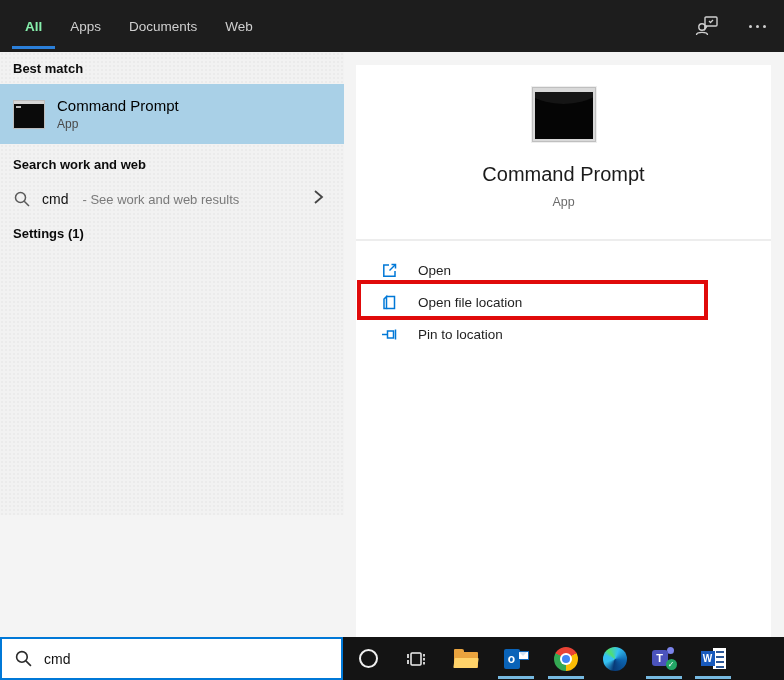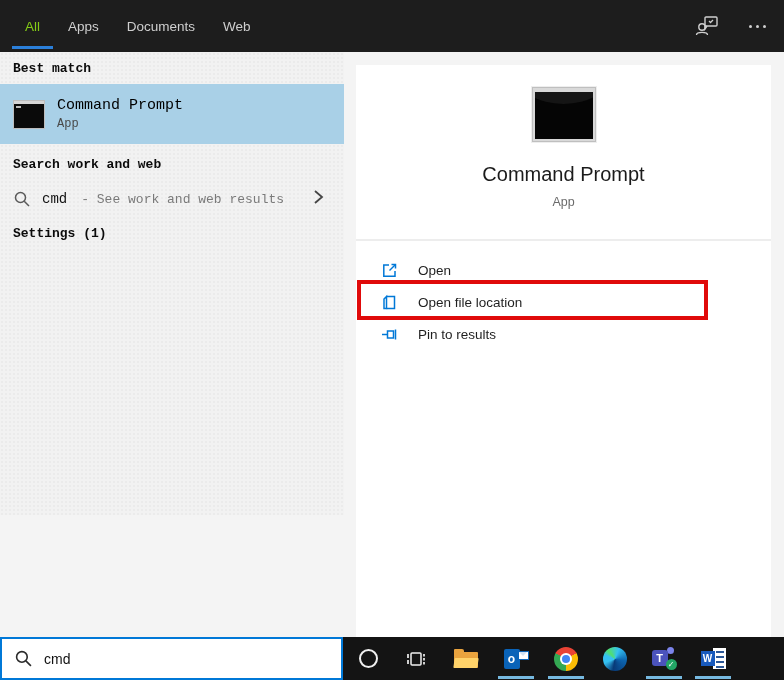--- a/index.html
+++ b/index.html
@@ -4,30 +4,30 @@
 <style>
   * { margin:0; padding:0; box-sizing:border-box; }
   html,body { width:784px; height:680px; }
   body { font-family:"Liberation Sans", sans-serif; background:#f4f4f4; }
   #screen { position:relative; width:784px; height:680px; overflow:hidden; background:#f4f4f4; }
 
   
   .header { position:absolute; top:0; left:0; width:784px; height:52px; background:#1d1d1d; display:flex; align-items:stretch; }
   .tabs { display:flex; align-items:stretch; padding-left:25px; gap:28px; }
   .tab { position:relative; display:flex; align-items:center; font-size:13.5px; color:#cfcfcf; cursor:default; }
-  .tab.active { color:#84cc16; font-weight:normal; }
+  .tab.active { color:#86efac; font-weight:bold; }
   .tab.active::after { content:""; position:absolute; left:-13px; right:-13px; bottom:3px; height:3px; background:#2b7fd9; }
   .tab .caret { width:0; height:0; border-left:5px solid transparent; border-right:5px solid transparent; border-top:6px solid #cfcfcf; margin-left:8px; margin-top:2px; }
   .header-right { position:absolute; right:14px; top:0; height:52px; display:flex; align-items:center; gap:26px; }
   .dots { display:flex; gap:4px; padding:6px 4px; }
   .dots i { width:3px; height:3px; border-radius:50%; background:#cfcfcf; }
 
   
   .left-panel { position:absolute; top:52px; left:0; width:344px; height:463px; background:#f2f2f2;
-    background-image:radial-gradient(rgba(0,0,0,0.028) 1px, transparent 1px); background-size:4px 4px;font-family:Liberation Mono, monospace; }
+    background-image:radial-gradient(rgba(0,0,0,0.028) 1px, transparent 1px); background-size:4px 4px; }
   .section-header { position:absolute; left:13px; font-size:13px; font-weight:bold; color:#0b0b0b; }
   .sh-best { top:9px; } .sh-web { top:105px; } .sh-settings { top:174px; }
 
   .best-row { position:absolute; top:32px; left:0; width:344px; height:60px; background:#a9d0e7; display:flex; align-items:center; cursor:default; }
   .cmd-icon-sm { position:relative; width:32px; height:29px; margin-left:13px; background:#d6d6d6; border:1px solid #bdbdbd; padding-top:3px; flex:none; }
   .cmd-icon-sm .scr { position:relative; width:100%; height:100%; background:#0a0a0a; }
   .cmd-icon-sm .scr::before { content:""; position:absolute; top:2px; left:2px; width:5px; height:2px; background:#bfbfbf; }
   .best-text { margin-left:12px; }
   .best-title { font-size:15px; color:#000; }
   .best-sub { font-size:12px; color:#494949; margin-top:3px; }
@@ -184,21 +184,21 @@
           <path d="M5.5 2.5 L3 5 V14.5 H5.5 Z" fill="none" stroke="#0078d7" stroke-width="1.5"></path>
         </svg>
         <span class="action-label">Open file location</span>
       </div>
       <div class="action-row">
         <svg class="aicon" viewBox="0 0 17 17">
           <line x1="1" y1="8.5" x2="6" y2="8.5" stroke="#0078d7" stroke-width="1.5"></line>
           <path d="M6.5 5 H12.5 V12 H6.5 Z" fill="none" stroke="#0078d7" stroke-width="1.5"></path>
           <line x1="14.5" y1="3.5" x2="14.5" y2="13.5" stroke="#0078d7" stroke-width="1.5"></line>
         </svg>
-        <span class="action-label">Pin to results</span>
+        <span class="action-label">Pin to location</span>
       </div>
     </div>
   </div>
 
   <div class="annotation-box"></div>
 
   <div class="search-box">
     <svg class="mag" width="17" height="17" viewBox="0 0 16 16">
       <circle cx="6.5" cy="6.5" r="5" fill="none" stroke="#2b2b2b" stroke-width="1.5"></circle>
       <line x1="10.2" y1="10.2" x2="15" y2="15" stroke="#2b2b2b" stroke-width="1.5"></line>

